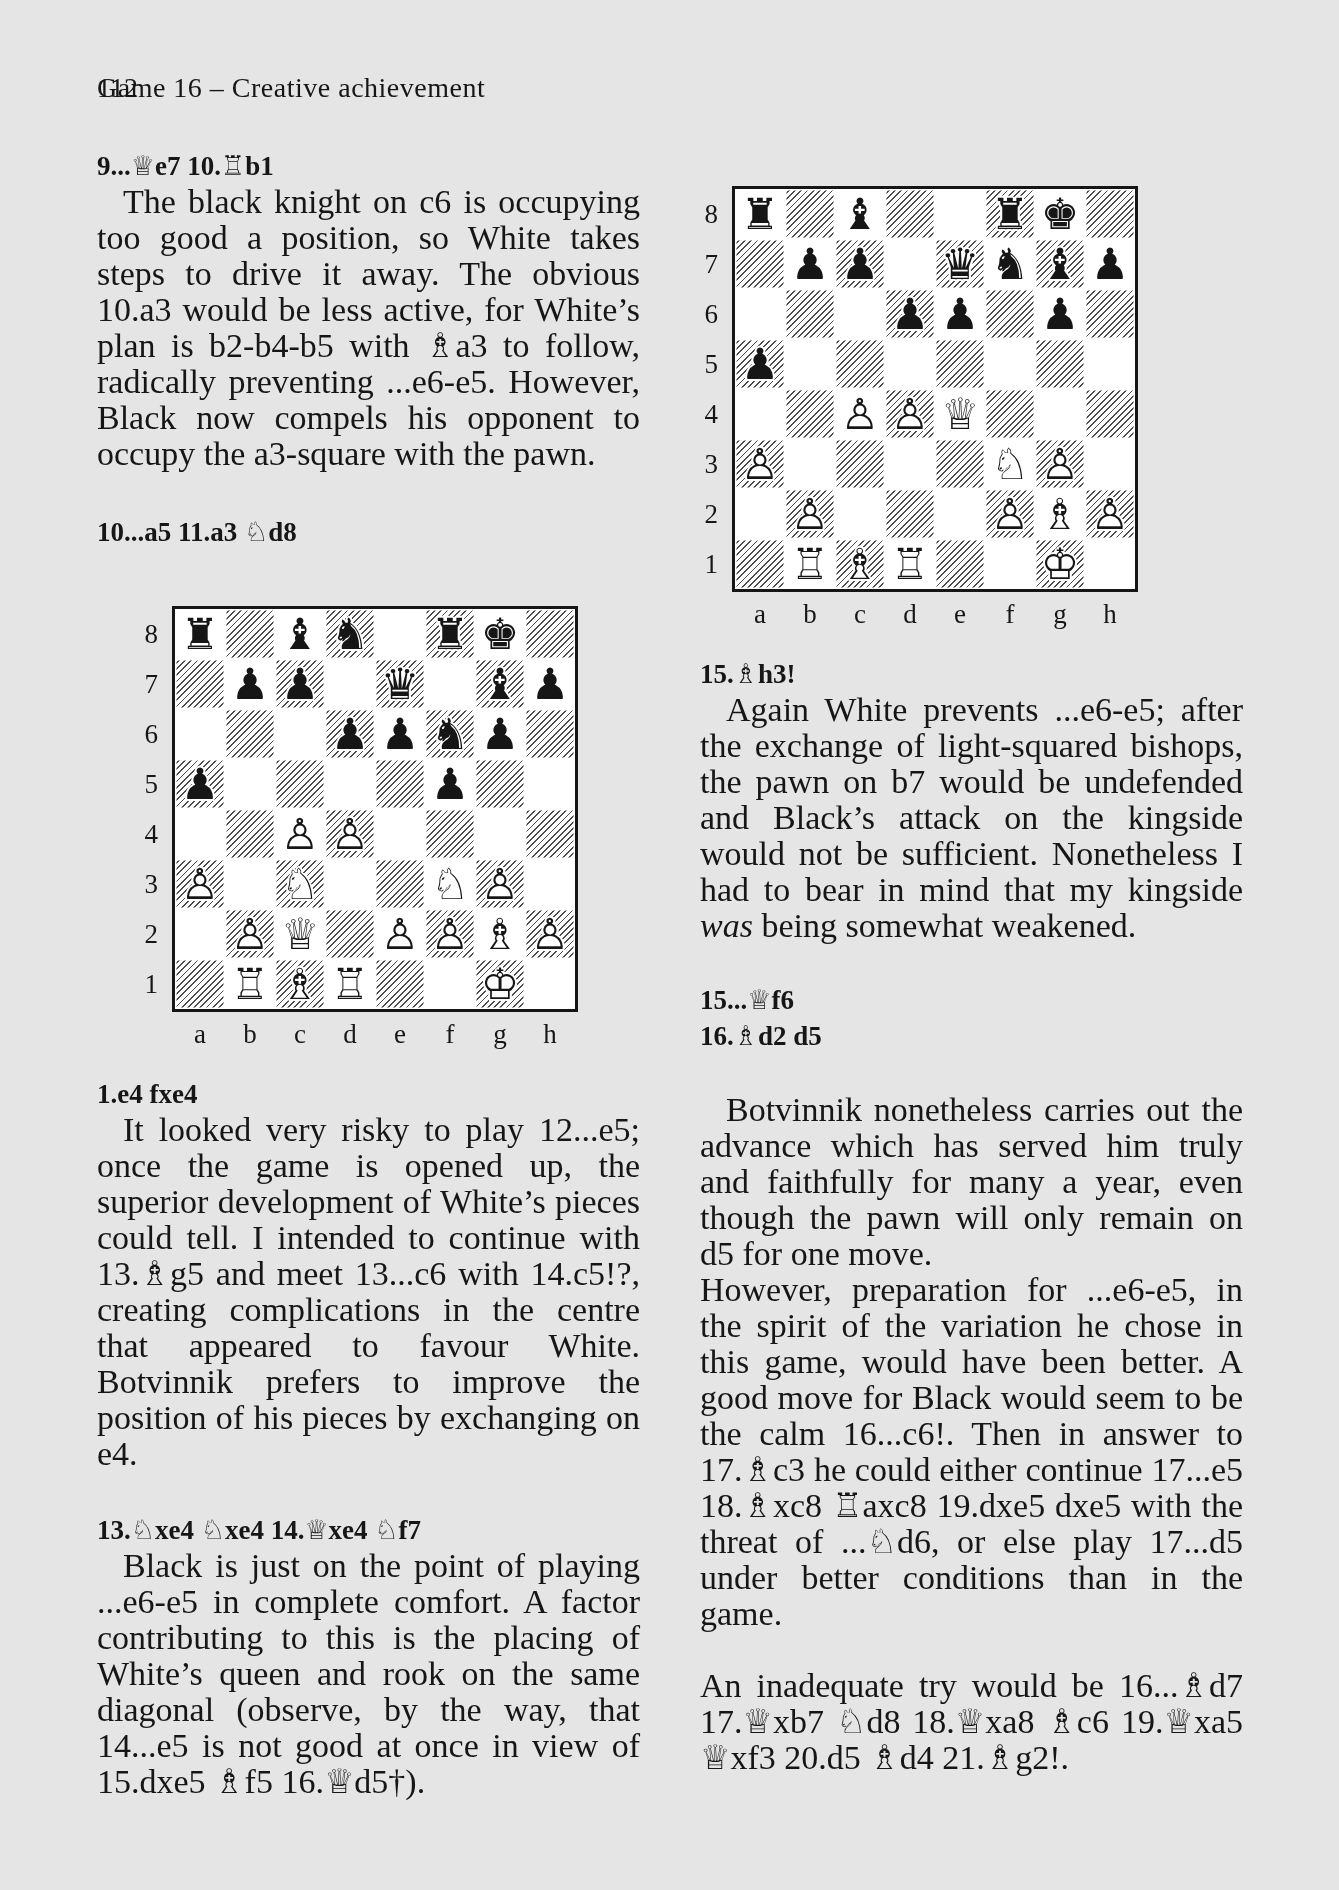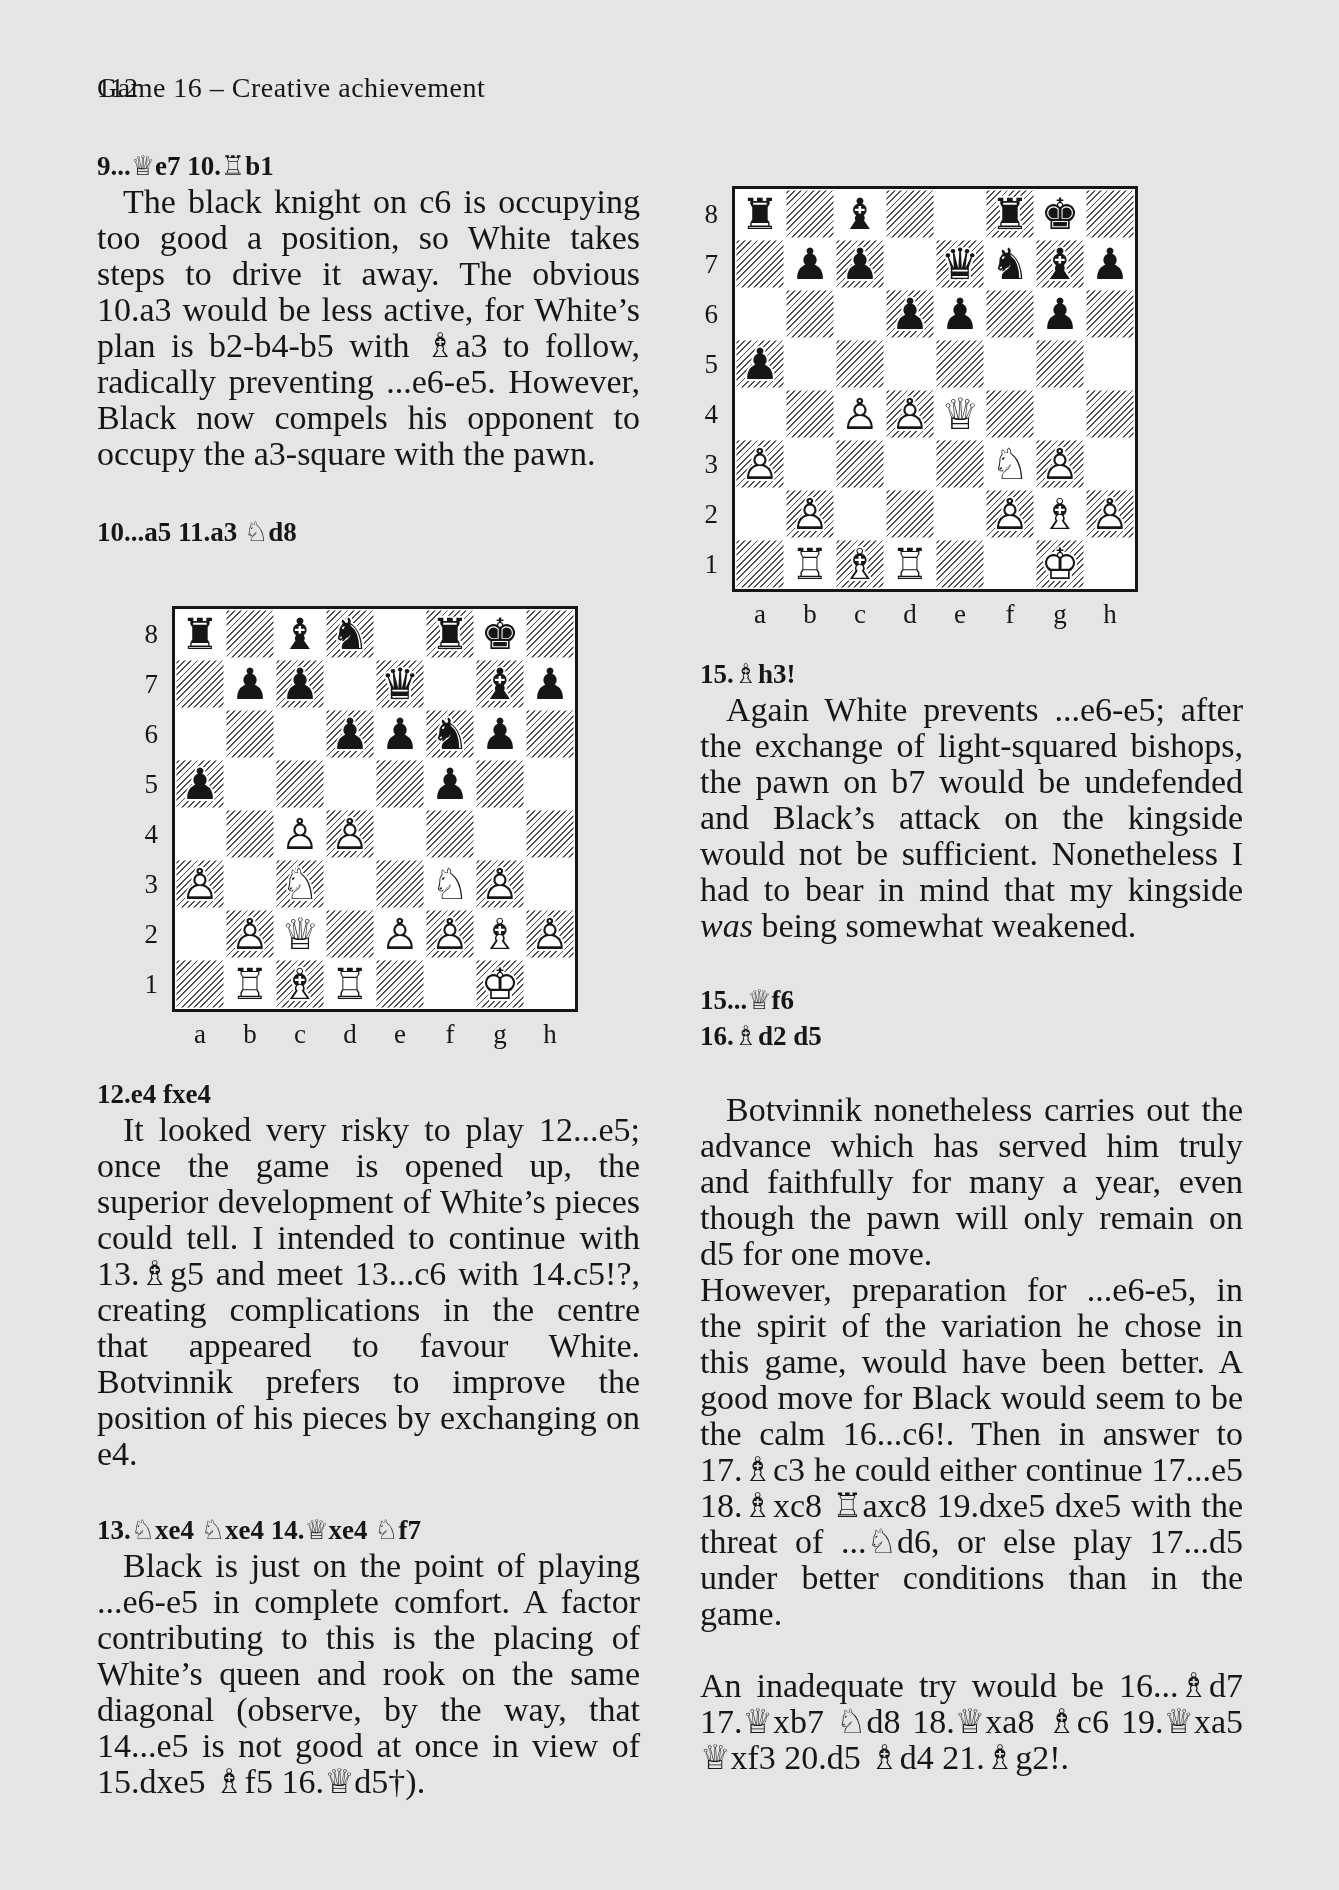--- a/index.html
+++ b/index.html
@@ -262,21 +262,21 @@
           <div class="file-label">a</div>
           <div class="file-label">b</div>
           <div class="file-label">c</div>
           <div class="file-label">d</div>
           <div class="file-label">e</div>
           <div class="file-label">f</div>
           <div class="file-label">g</div>
           <div class="file-label">h</div>
         </div>
       </div>
-      <h3 class="move-heading">12.e4 fxe4</h3>
+      <h3 class="move-heading">1.e4 fxe4</h3>
       <p class="para indent"><span>It looked very risky to play 12...e5; once the game is opened up, the superior development of White’s pieces could tell. I intended to continue with 13.♗g5 and meet 13...c6 with 14.c5!?, creating complications in the centre that appeared to favour White. Botvinnik prefers to improve the position of his pieces by exchanging on e4.</span></p>
       <h3 class="move-heading">13.♘xe4 ♘xe4 14.♕xe4 ♘f7</h3>
       <p class="para indent"><span>Black is just on the point of playing ...e6-e5 in complete comfort. A factor contributing to this is the placing of White’s queen and rook on the same diagonal (observe, by the way, that 14...e5 is not good at once in view of 15.dxe5 ♗f5 16.♕d5†).</span></p>
     </div>
   <div class="col col-right" id="col-right">
       <div class="diagram">
         <div class="diagram-row">
           <div class="ranks">
             <div class="rank-label">8</div>
             <div class="rank-label">7</div>

